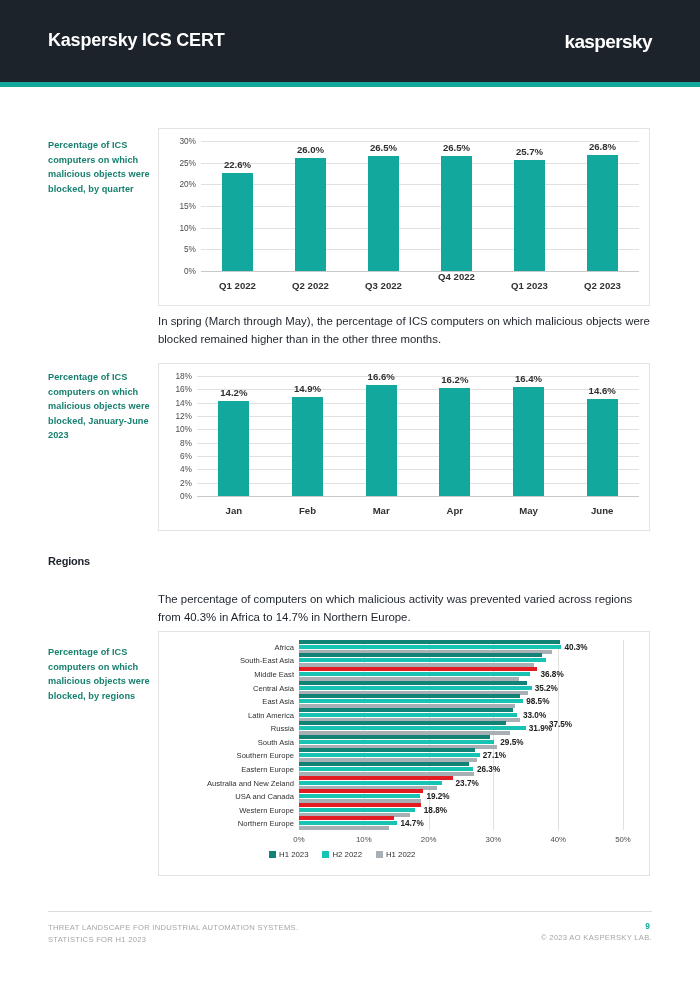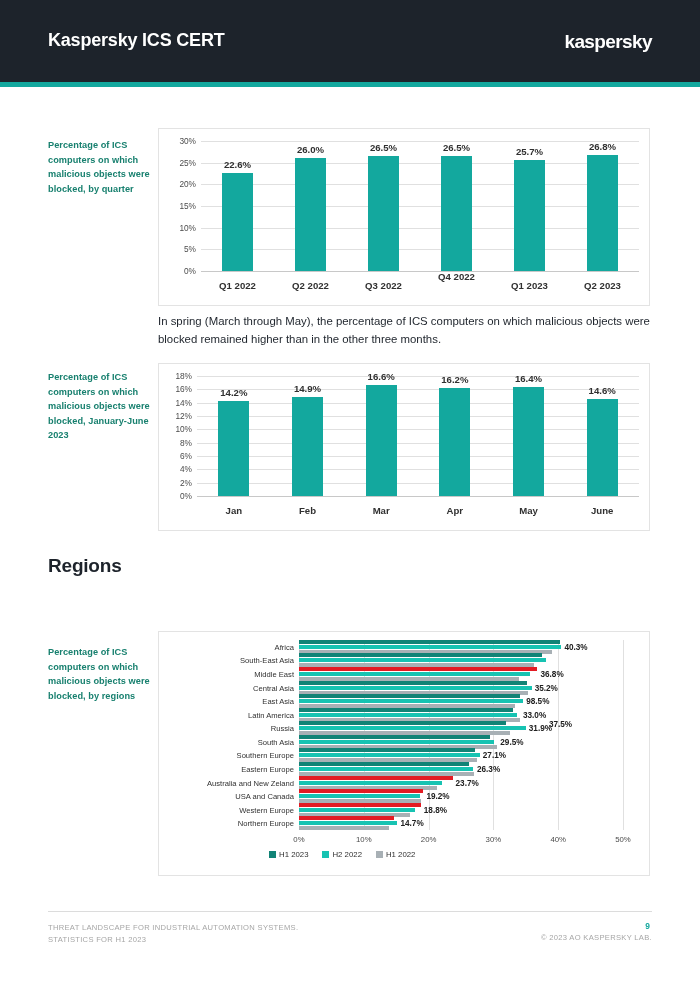--- a/index.html
+++ b/index.html
@@ -42,21 +42,21 @@
   
   .para {
     position: absolute; left: 158px; width: 492px;
     color: #1d232b; font-size: 11.4px; line-height: 17.5px;
   }
   #para1 { top: 313px; }
   #para2 { top: 591px; }
 
   .section-h {
     position: absolute; left: 48px; top: 555px;
-    color: #1d232b; font-size: 19px; font-weight: bold; letter-spacing: -0.2px;
+    color: #1d232b; font-size: 11px; font-weight: bold; letter-spacing: -0.2px;
   }
 
   
   .chartbox {
     position: absolute; border: 1px solid #e3e3e3; background: #fff;
   }
   #chart1 { left: 158px; top: 128px; width: 492px; height: 178px; }
   #chart2 { left: 158px; top: 363px; width: 492px; height: 168px; }
   #chart3 { left: 158px; top: 631px; width: 492px; height: 245px; }
   .ylab {
@@ -126,20 +126,21 @@
     <div class="header-logo">kaspersky</div>
   </div>
   <div class="header-rule"></div>
 
   <div class="caption" id="cap1">Percentage of ICS computers on which malicious objects were blocked, by quarter</div>
   <div class="caption" id="cap2">Percentage of ICS computers on which malicious objects were blocked, January-June 2023</div>
   <div class="caption" id="cap3">Percentage of ICS computers on which malicious objects were blocked, by regions</div>
 
   <div class="para" id="para1">In spring (March through May), the percentage of ICS computers on which malicious objects were blocked remained higher than in the other three months.</div>
   <h2 class="section-h">Regions</h2>
+  <div class="para" id="para2">The percentage of computers on which malicious activity was prevented varied across regions from 40.3% in Africa to 14.7% in Northern Europe.</div>
 
   <div class="chartbox" id="chart1">
       <div class="gl" style="left: 42px; top: 142px; width: 438px;"></div>
       <div class="ylab" style="top: 142px; right: 453px;">0%</div>
       <div class="gl" style="left: 42px; top: 120.333px; width: 438px;"></div>
       <div class="ylab" style="top: 120.333px; right: 453px;">5%</div>
       <div class="gl" style="left: 42px; top: 98.6667px; width: 438px;"></div>
       <div class="ylab" style="top: 98.6667px; right: 453px;">10%</div>
       <div class="gl" style="left: 42px; top: 77px; width: 438px;"></div>
       <div class="ylab" style="top: 77px; right: 453px;">15%</div>

